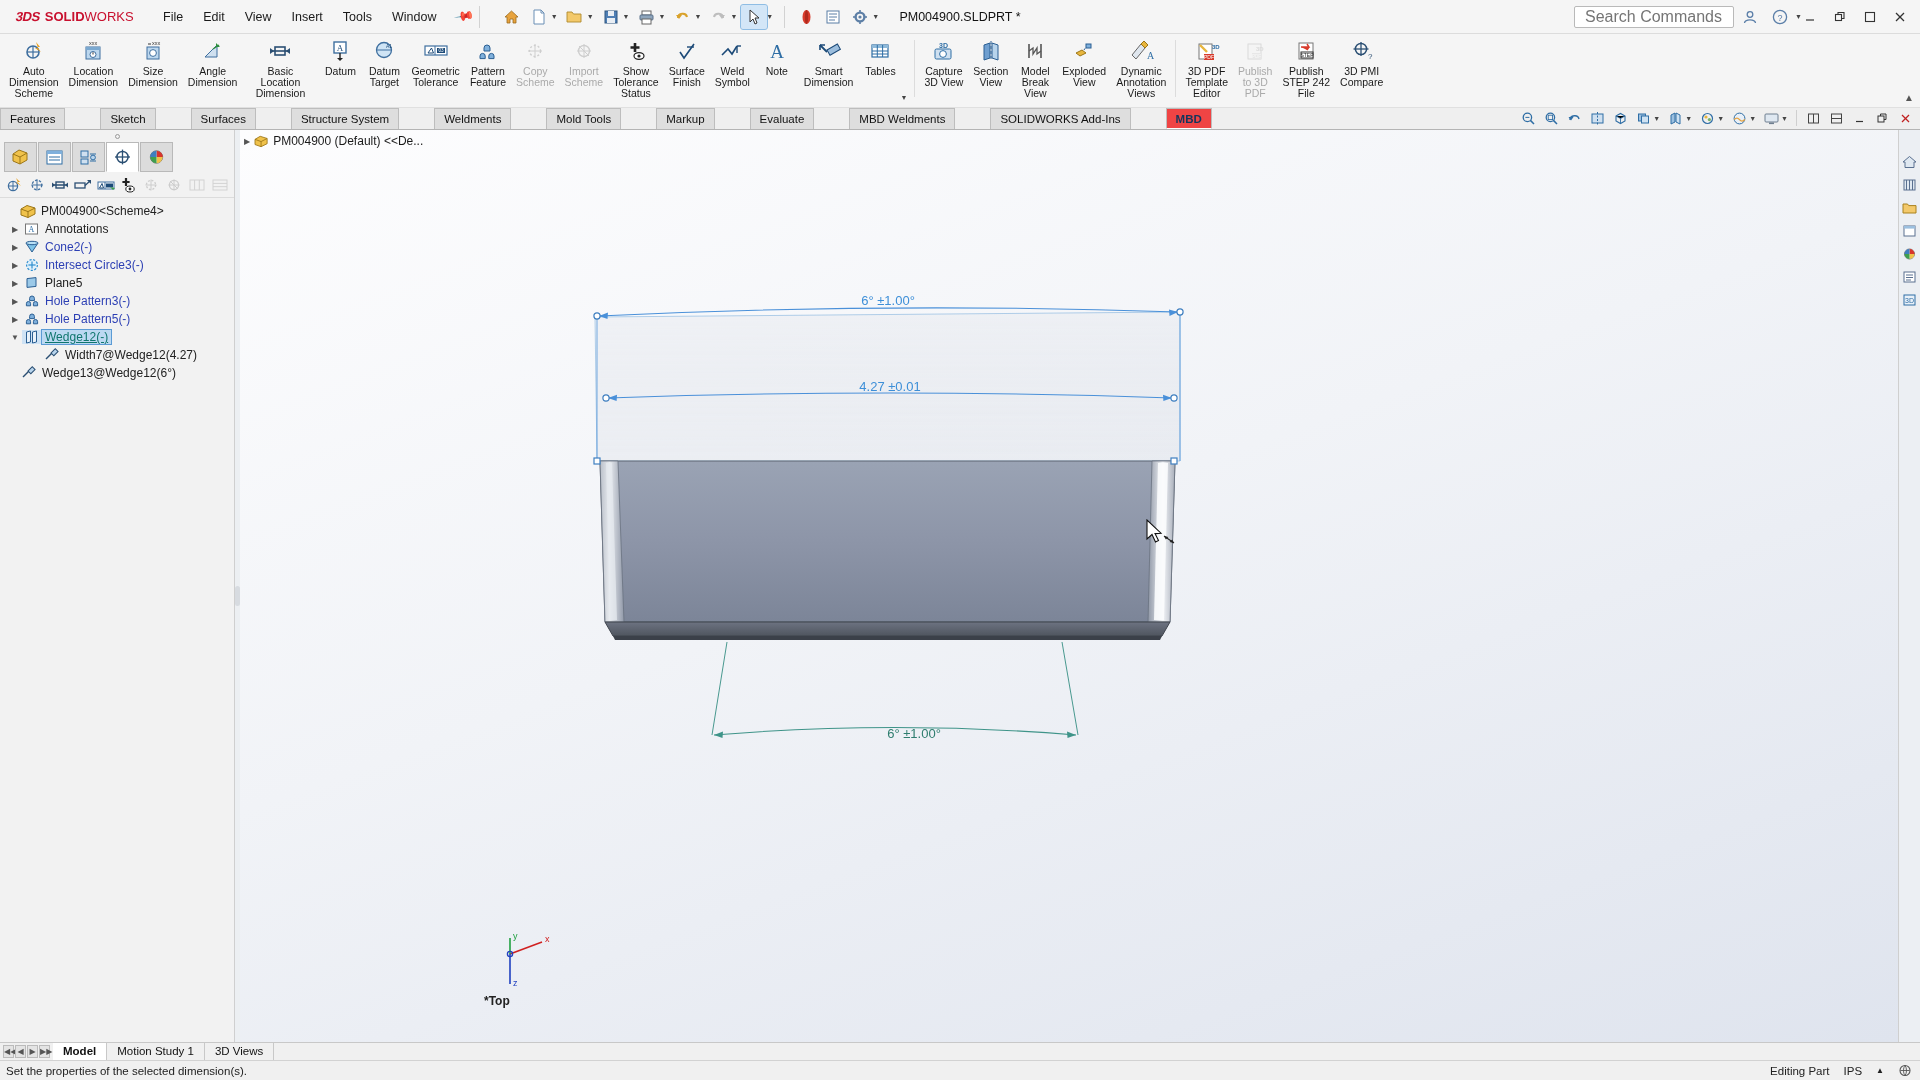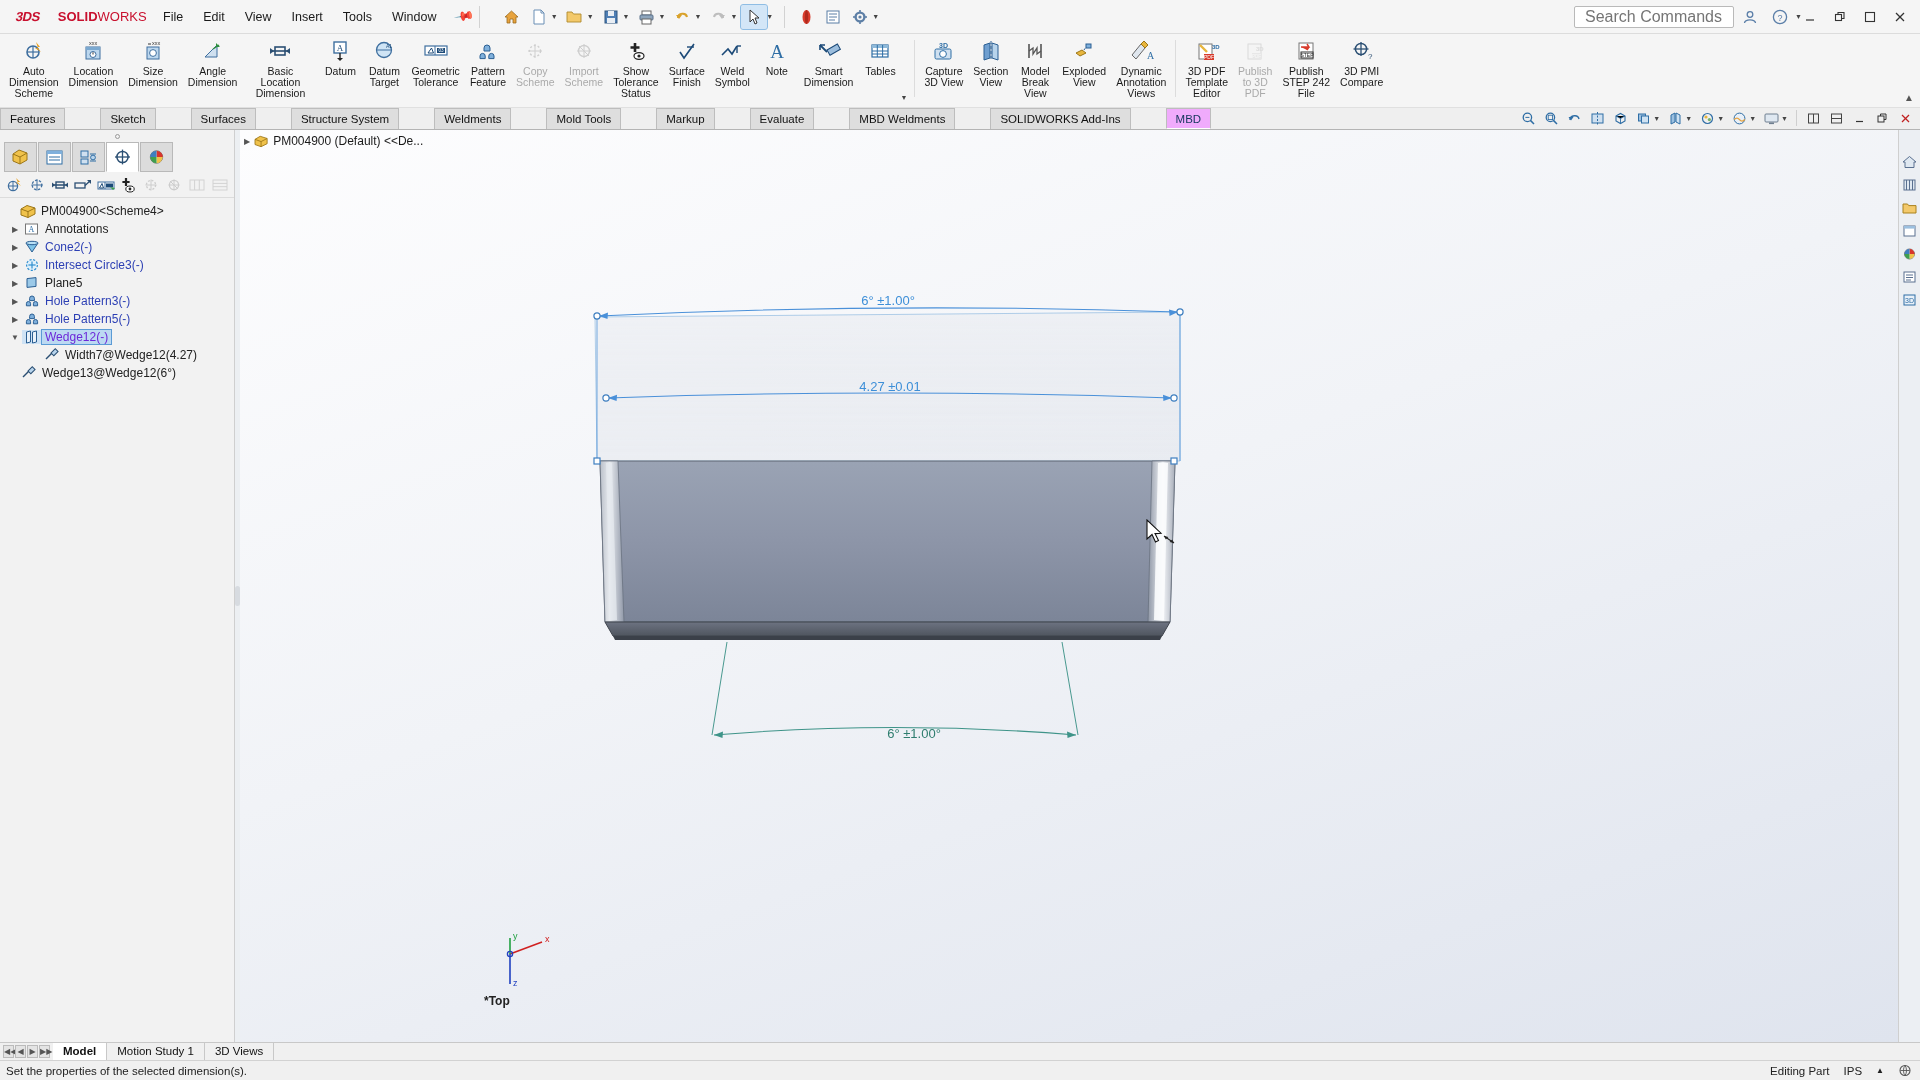--- a/index.html
+++ b/index.html
@@ -11,21 +11,21 @@
     background:#f5f5f5;
   }
   .app { width:1920px; height:1080px; display:flex; flex-direction:column; background:#f2f2f2; }
 
   
   .titlebar { height:34px; background:#f5f5f5; display:flex; align-items:center;
               border-bottom:1px solid #dcdcdc; position:relative; }
   .logo { display:flex; align-items:center; padding-left:16px; width:140px; }
   .logo .ds { color:#c8102e; font-weight:bold; font-size:13px; letter-spacing:-0.5px;
               transform: skewX(-12deg); }
-  .logo .sw { margin-left:18px; font-size:13px; font-weight:bold; color:#c8102e; }
+  .logo .sw { margin-left:5px; font-size:13px; font-weight:bold; color:#c8102e; }
   .logo .sw .light { font-weight:400; }
   .menubar { display:flex; align-items:center; gap:2px; margin-left:14px; }
   .menubar .mi { padding:4px 9px; font-size:12.5px; color:#1a1a1a; cursor:default; }
   .pin { margin-left:8px; color:#555; font-size:13px; transform:rotate(35deg); }
   .tb-sep { width:1px; height:22px; background:#d2d2d2; margin:0 7px; }
   .qat { display:flex; align-items:center; gap:1px; margin-left:12px; }
   .qbtn { width:26px; height:24px; display:flex; align-items:center; justify-content:center;
           border-radius:2px; cursor:default; }
   .qbtn.act { background:#d3e6f7; outline:1px solid #8fbde4; }
   .caret { font-size:7px; color:#444; margin-left:-2px; padding-right:3px; cursor:default; }
@@ -52,21 +52,21 @@
   .cmd.dis .lbl { color:#aaaaaa; }
   .cmd.dis .ico { opacity:.35; }
   .ribbon-collapse { position:absolute; right:6px; bottom:4px; font-size:10px; color:#555; }
 
   
   .tabstrip { height:22px; background:#efefef; display:flex; align-items:flex-end;
               border-bottom:1px solid #b4b4b4; position:relative;gap:36px; }
   .tab { padding:0 9px; height:21px; line-height:21px; font-size:11.5px; color:#111;
          background:#dedede; border:1px solid #bdbdbd; border-bottom:none; margin-right:-1px;
          cursor:default; }
-  .tab.active { background:#f0abfc; border-bottom:1px solid #fff; font-weight:normal;
+  .tab.active { background:#ef4444; border-bottom:1px solid #fff; font-weight:bold;
                 color:#14365c; position:relative; z-index:2;text-align:right; }
   .vtools { margin-left:auto; display:flex; align-items:center; gap:1px; padding-right:4px;
             height:22px; }
   .vbtn { width:22px; height:20px; display:flex; align-items:center; justify-content:center;
           cursor:default; border-radius:2px; }
   .vsep { width:1px; height:16px; background:#cfcfcf; margin:0 4px; }
 
   
   .bodyrow { flex:1; display:flex; min-height:0; position:relative; }
 
@@ -85,21 +85,21 @@
   .lpt { width:22px; height:22px; display:flex; align-items:center; justify-content:center;
          cursor:default; border-radius:2px; }
   .lpt.dis { opacity:.35; }
   .tree { flex:1; background:#f2f2f2; padding-top:4px; overflow:hidden; font-size:12px; }
   .tnode { display:flex; align-items:center; height:18px; padding-left:4px; cursor:default;
            white-space:nowrap; }
   .tarrow { width:14px; text-align:center; font-size:8px; color:#555; }
   .tico { width:20px; display:flex; align-items:center; justify-content:center; }
   .tlabel { font-size:12px; color:#222; padding:0 3px;text-align:center; }
   .tlabel.blue { color:#2c3fb4; }
-  .tnode.sel .tlabel { background:#bcd9f2; outline:1px solid #5b9bd5; color:#6d28d9; }
+  .tnode.sel .tlabel { background:#bcd9f2; outline:1px solid #5b9bd5; color:#0f766e;text-decoration:underline; }
   .tnode.sel .tico { background:#cfe3f5; }
 
   
   .graphics { flex:1; position:relative; overflow:hidden;
               background:linear-gradient(160deg,#fdfdfe 0%,#f1f3f7 45%,#dfe4ee 100%); }
   .splitter { width:5px; background:#eceff2; position:relative; cursor:col-resize; }
   .splitter:after { content:""; position:absolute; left:0px; top:50%; width:5px; height:20px;
                     background:#d7dbe0; border-radius:3px; }
 
   
@@ -229,20 +229,21 @@
               <line x1="8" y1="1" x2="8" y2="3.2"></line>
               <line x1="8" y1="12.8" x2="8" y2="15"></line>
               <line x1="1" y1="8" x2="3.2" y2="8"></line>
               <line x1="12.8" y1="8" x2="15" y2="8"></line>
             </g>
           </svg>
       </div>
       <span class="caret">▼</span>
     </div>
 
+    <div class="doctitle">PM004900.SLDPRT *</div>
 
     <div class="tbright">
       <div class="searchbox">
         <svg width="11" height="11" viewBox="0 0 11 11">
             <circle cx="4.5" cy="4.5" r="3.2" fill="none" stroke="#4a7fb5" stroke-width="1.4"></circle>
             <line x1="7" y1="7" x2="10" y2="10" stroke="#4a7fb5" stroke-width="1.6"></line>
           </svg>
         <input type="text" placeholder="Search Commands" style="">
         <span class="caret">▼</span>
       </div>

